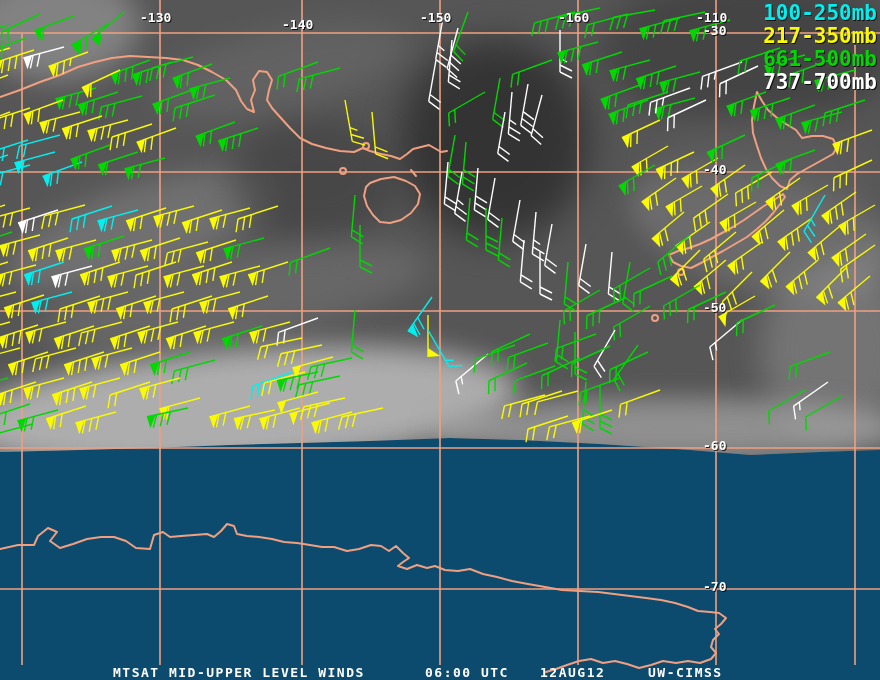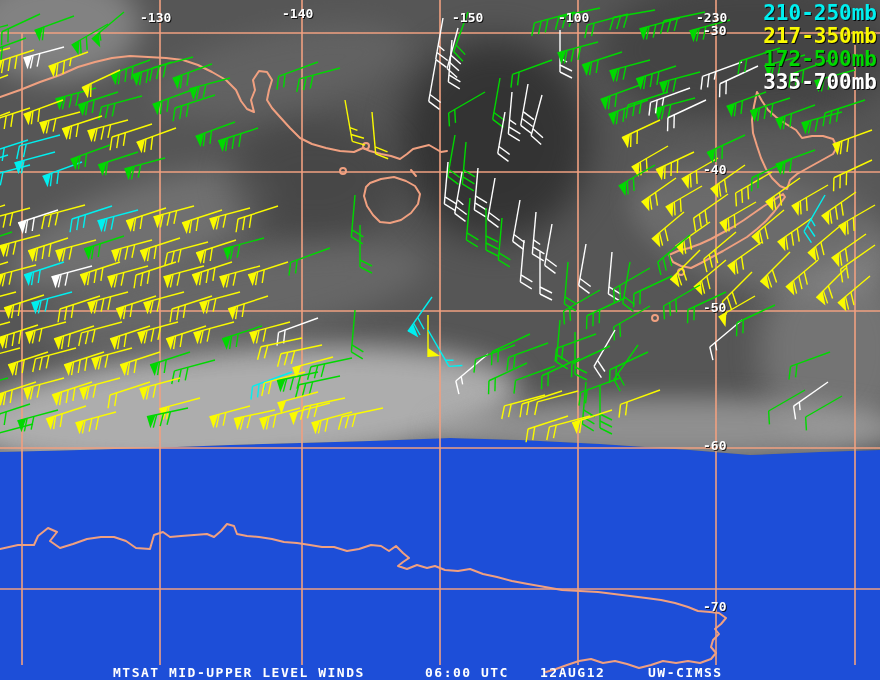--- a/index.html
+++ b/index.html
@@ -1,16 +1,16 @@
 <!DOCTYPE html>
 <html><head>
 <meta charset="utf-8">
 <style>
   html,body{margin:0;padding:0;background:#000;}
-  .stage{position:relative;width:880px;height:680px;background:#1d4ed8;overflow:hidden;
+  .stage{position:relative;width:880px;height:680px;background:#0c4a6e;overflow:hidden;
          font-family:"DejaVu Sans Mono","Liberation Mono",monospace;}
   
   .imagery{position:absolute;left:0;top:0;width:880px;height:460px;background:#565656;
     clip-path:polygon(0 0,880px 0,880px 450px,820px 452px,750px 455px,690px 450px,600px 444px,
                       520px 440px,450px 438px,370px 441px,300px 443px,230px 445px,150px 448px,80px 450px,0 452px);}
   .blob{position:absolute;border-radius:50%;filter:blur(14px);}
   .b1{left:-40px;top:348px;width:560px;height:120px;background:#bdbdbd;opacity:.85;transform:rotate(-4deg);}
   .b2{left:0px;top:185px;width:280px;height:90px;background:#8a8a8a;opacity:.5;transform:rotate(-18deg);}
   .b3{left:-30px;top:-30px;width:170px;height:110px;background:#9a9a9a;opacity:.65;}
   .b4{left:400px;top:40px;width:190px;height:200px;background:#2e2e2e;opacity:.85;filter:blur(18px);}
@@ -1699,36 +1699,36 @@
         <g transform="translate(775,305) rotate(-25)">
           <line x1="0" y1="0" x2="-42" y2="0" stroke="#00d800" stroke-width="1.4"></line>
           <line x1="-42" y1="0" x2="-48" y2="12" stroke="#00d800" stroke-width="1.4"></line>
           <line x1="-35" y1="0" x2="-41" y2="12" stroke="#00d800" stroke-width="1.4"></line>
         </g>
       </g>
     </svg>
 
   <div id="gridlabels">
       <div class="griddlab" style="left: 140px; top: 11px;">-130</div>
-      <div class="griddlab" style="left: 282px; top: 7px;">-140</div>
-      <div class="griddlab" style="left: 420px; top: 11px; margin-left: 32px;">-150</div>
-      <div class="griddlab" style="left: 558px; top: 11px;">-100</div>
-      <div class="griddlab" style="left: 696px; top: 11px;">-230</div>
+      <div class="griddlab" style="left: 282px; top: 18px;">-140</div>
+      <div class="griddlab" style="left: 420px; top: 11px;">-150</div>
+      <div class="griddlab" style="left: 558px; top: 11px;">-160</div>
+      <div class="griddlab" style="left: 696px; top: 11px;">-110</div>
       <div class="griddlab" style="left: 703px; top: 24px;">-30</div>
       <div class="griddlab" style="left: 703px; top: 163px;">-40</div>
       <div class="griddlab" style="left: 703px; top: 302px; font-family: Liberation Mono, monospace;">-50</div>
       <div class="griddlab" style="left: 703px; top: 439px;">-60</div>
-      <div class="griddlab" style="left: 703px; top: 580px; margin-top: 20px;">-70</div>
+      <div class="griddlab" style="left: 703px; top: 580px;">-70</div>
     </div>
 
   <div id="legend" class="legend">
-      <div class="leg" style="color: rgb(0, 240, 240);">210-250mb</div>
+      <div class="leg" style="color: rgb(0, 240, 240);">100-250mb</div>
       <div class="leg" style="color: rgb(250, 250, 0);">217-350mb</div>
-      <div class="leg" style="color: rgb(0, 216, 0);">172-500mb</div>
-      <div class="leg" style="color: rgb(255, 255, 255);">335-700mb</div>
+      <div class="leg" style="color: rgb(0, 216, 0);">661-500mb</div>
+      <div class="leg" style="color: rgb(255, 255, 255);">737-700mb</div>
     </div>
 
   <div class="caption">
     <span class="cap-title">MTSAT MID-UPPER LEVEL WINDS</span>
     <span class="cap-time">06:00 UTC</span>
     <span class="cap-date">12AUG12</span>
     <span class="cap-credit">UW-CIMSS</span>
   </div>
 
 </div>

